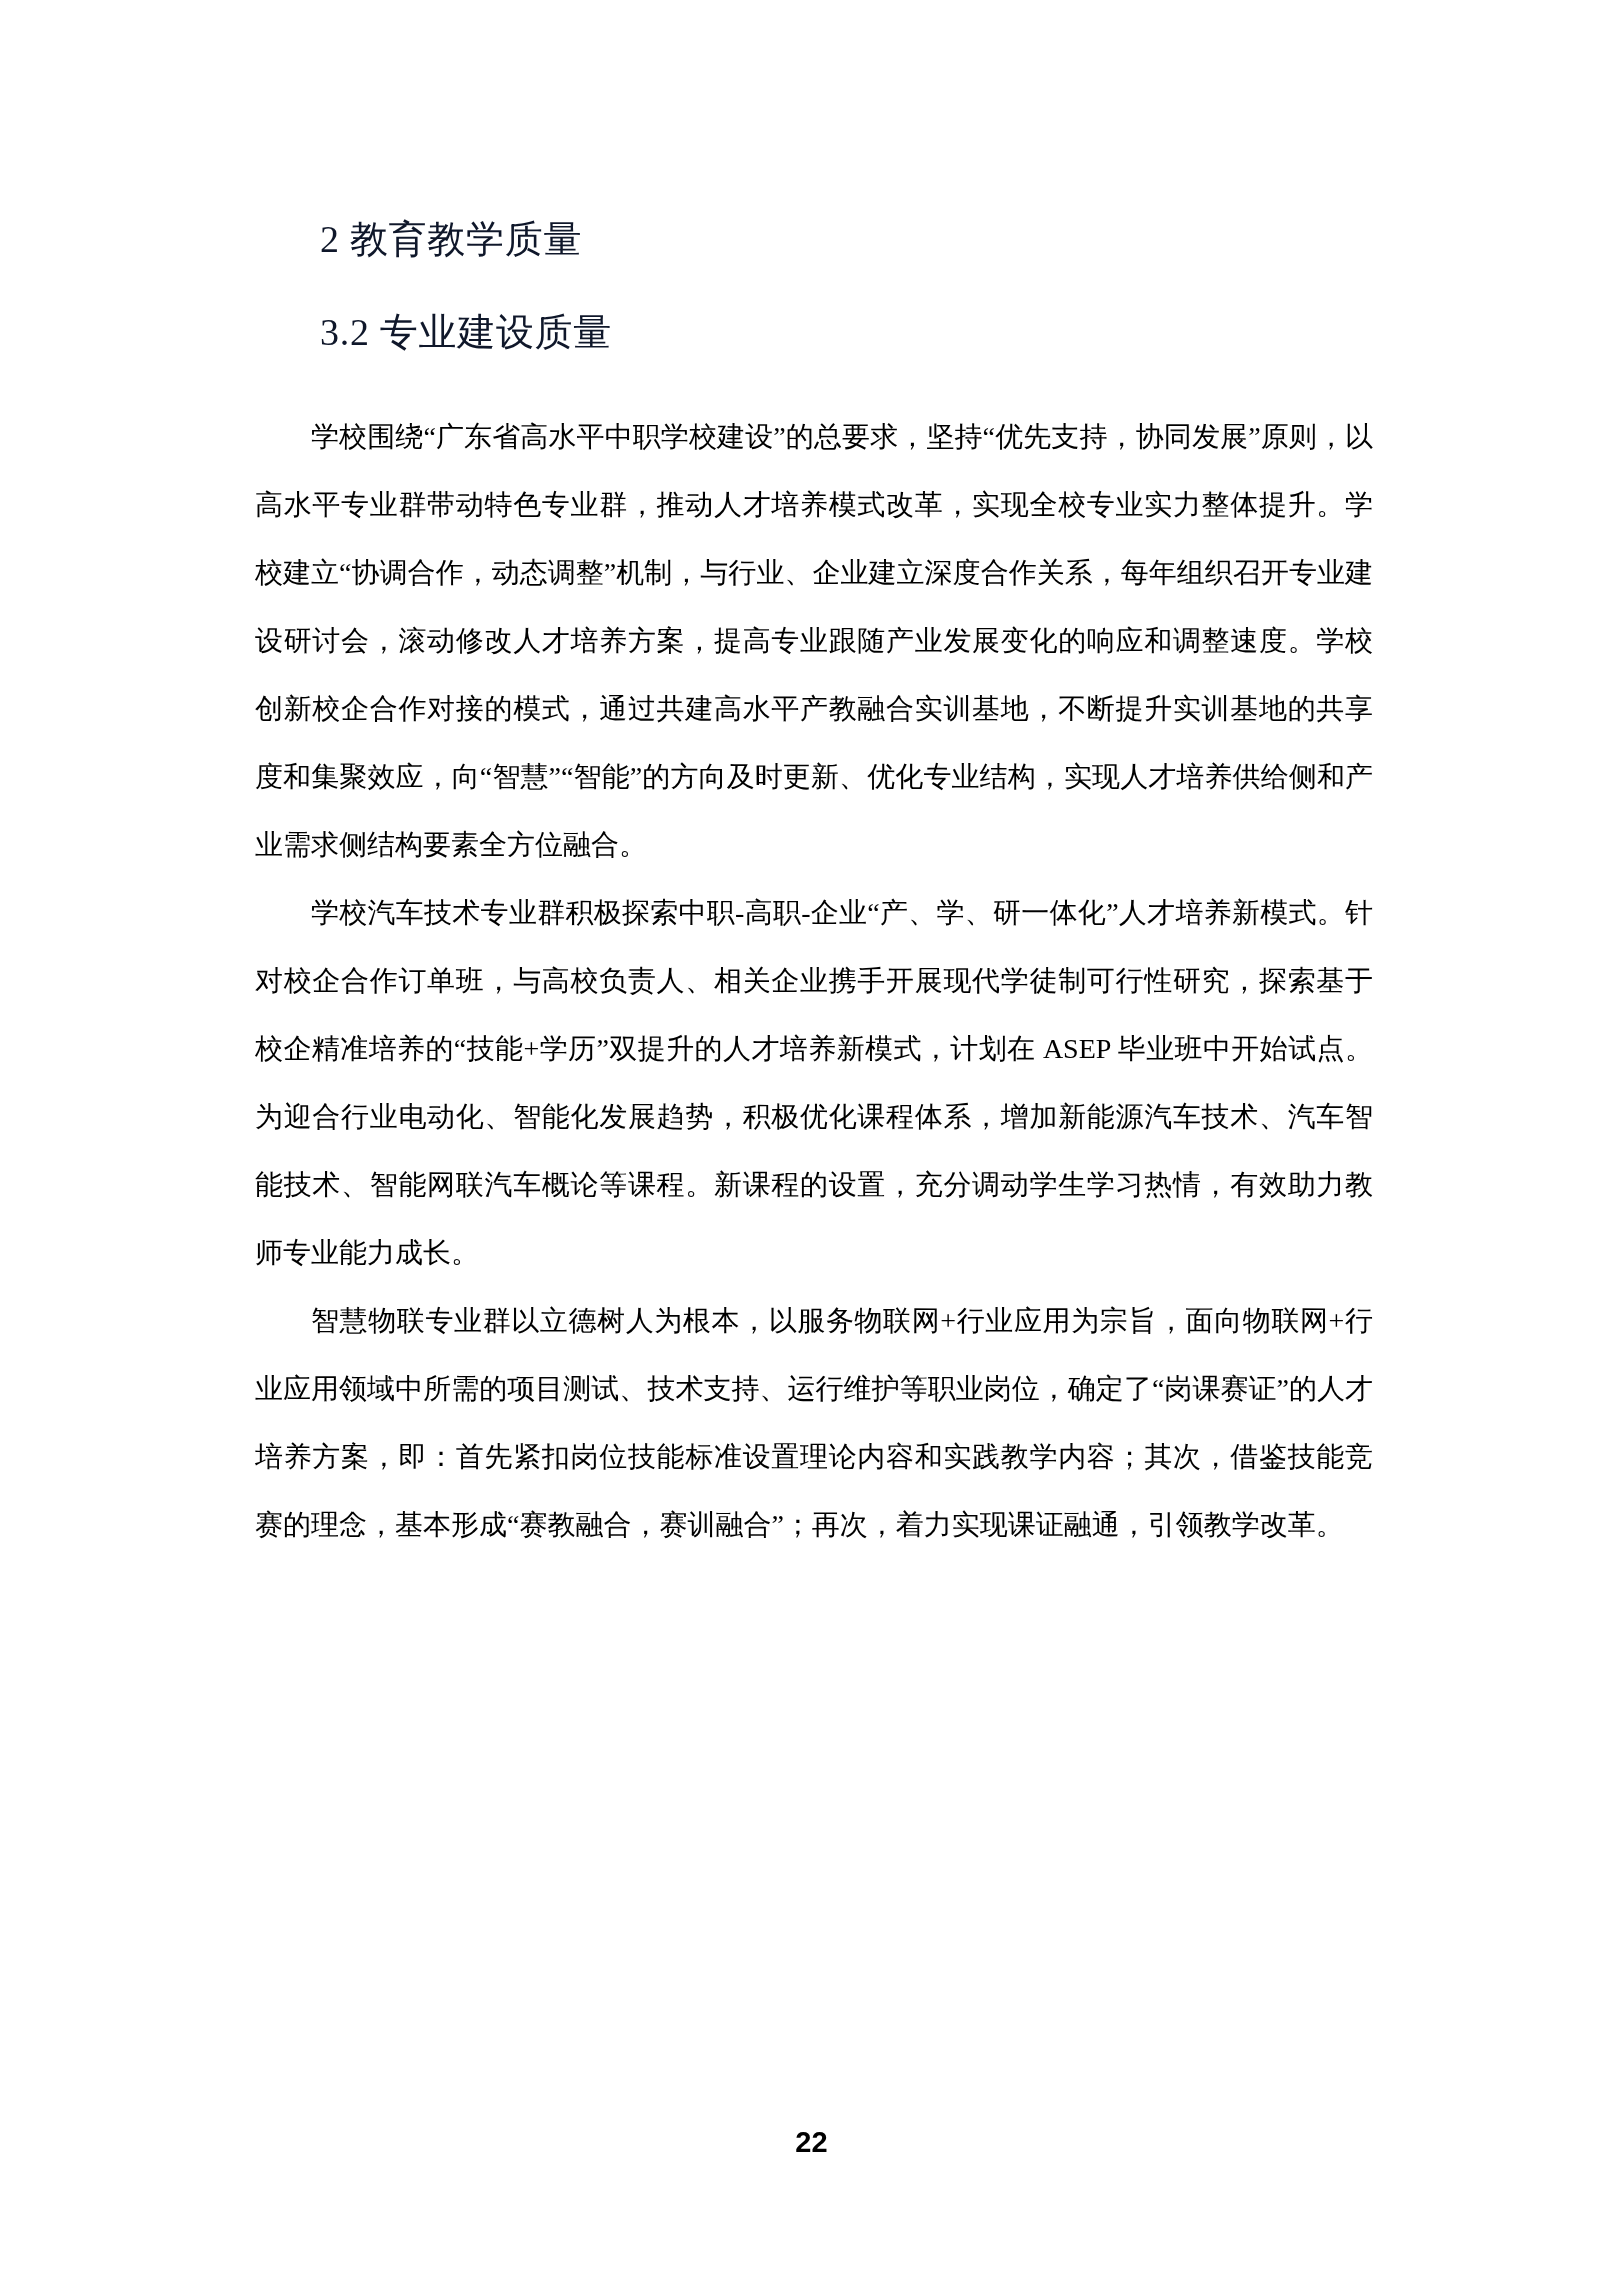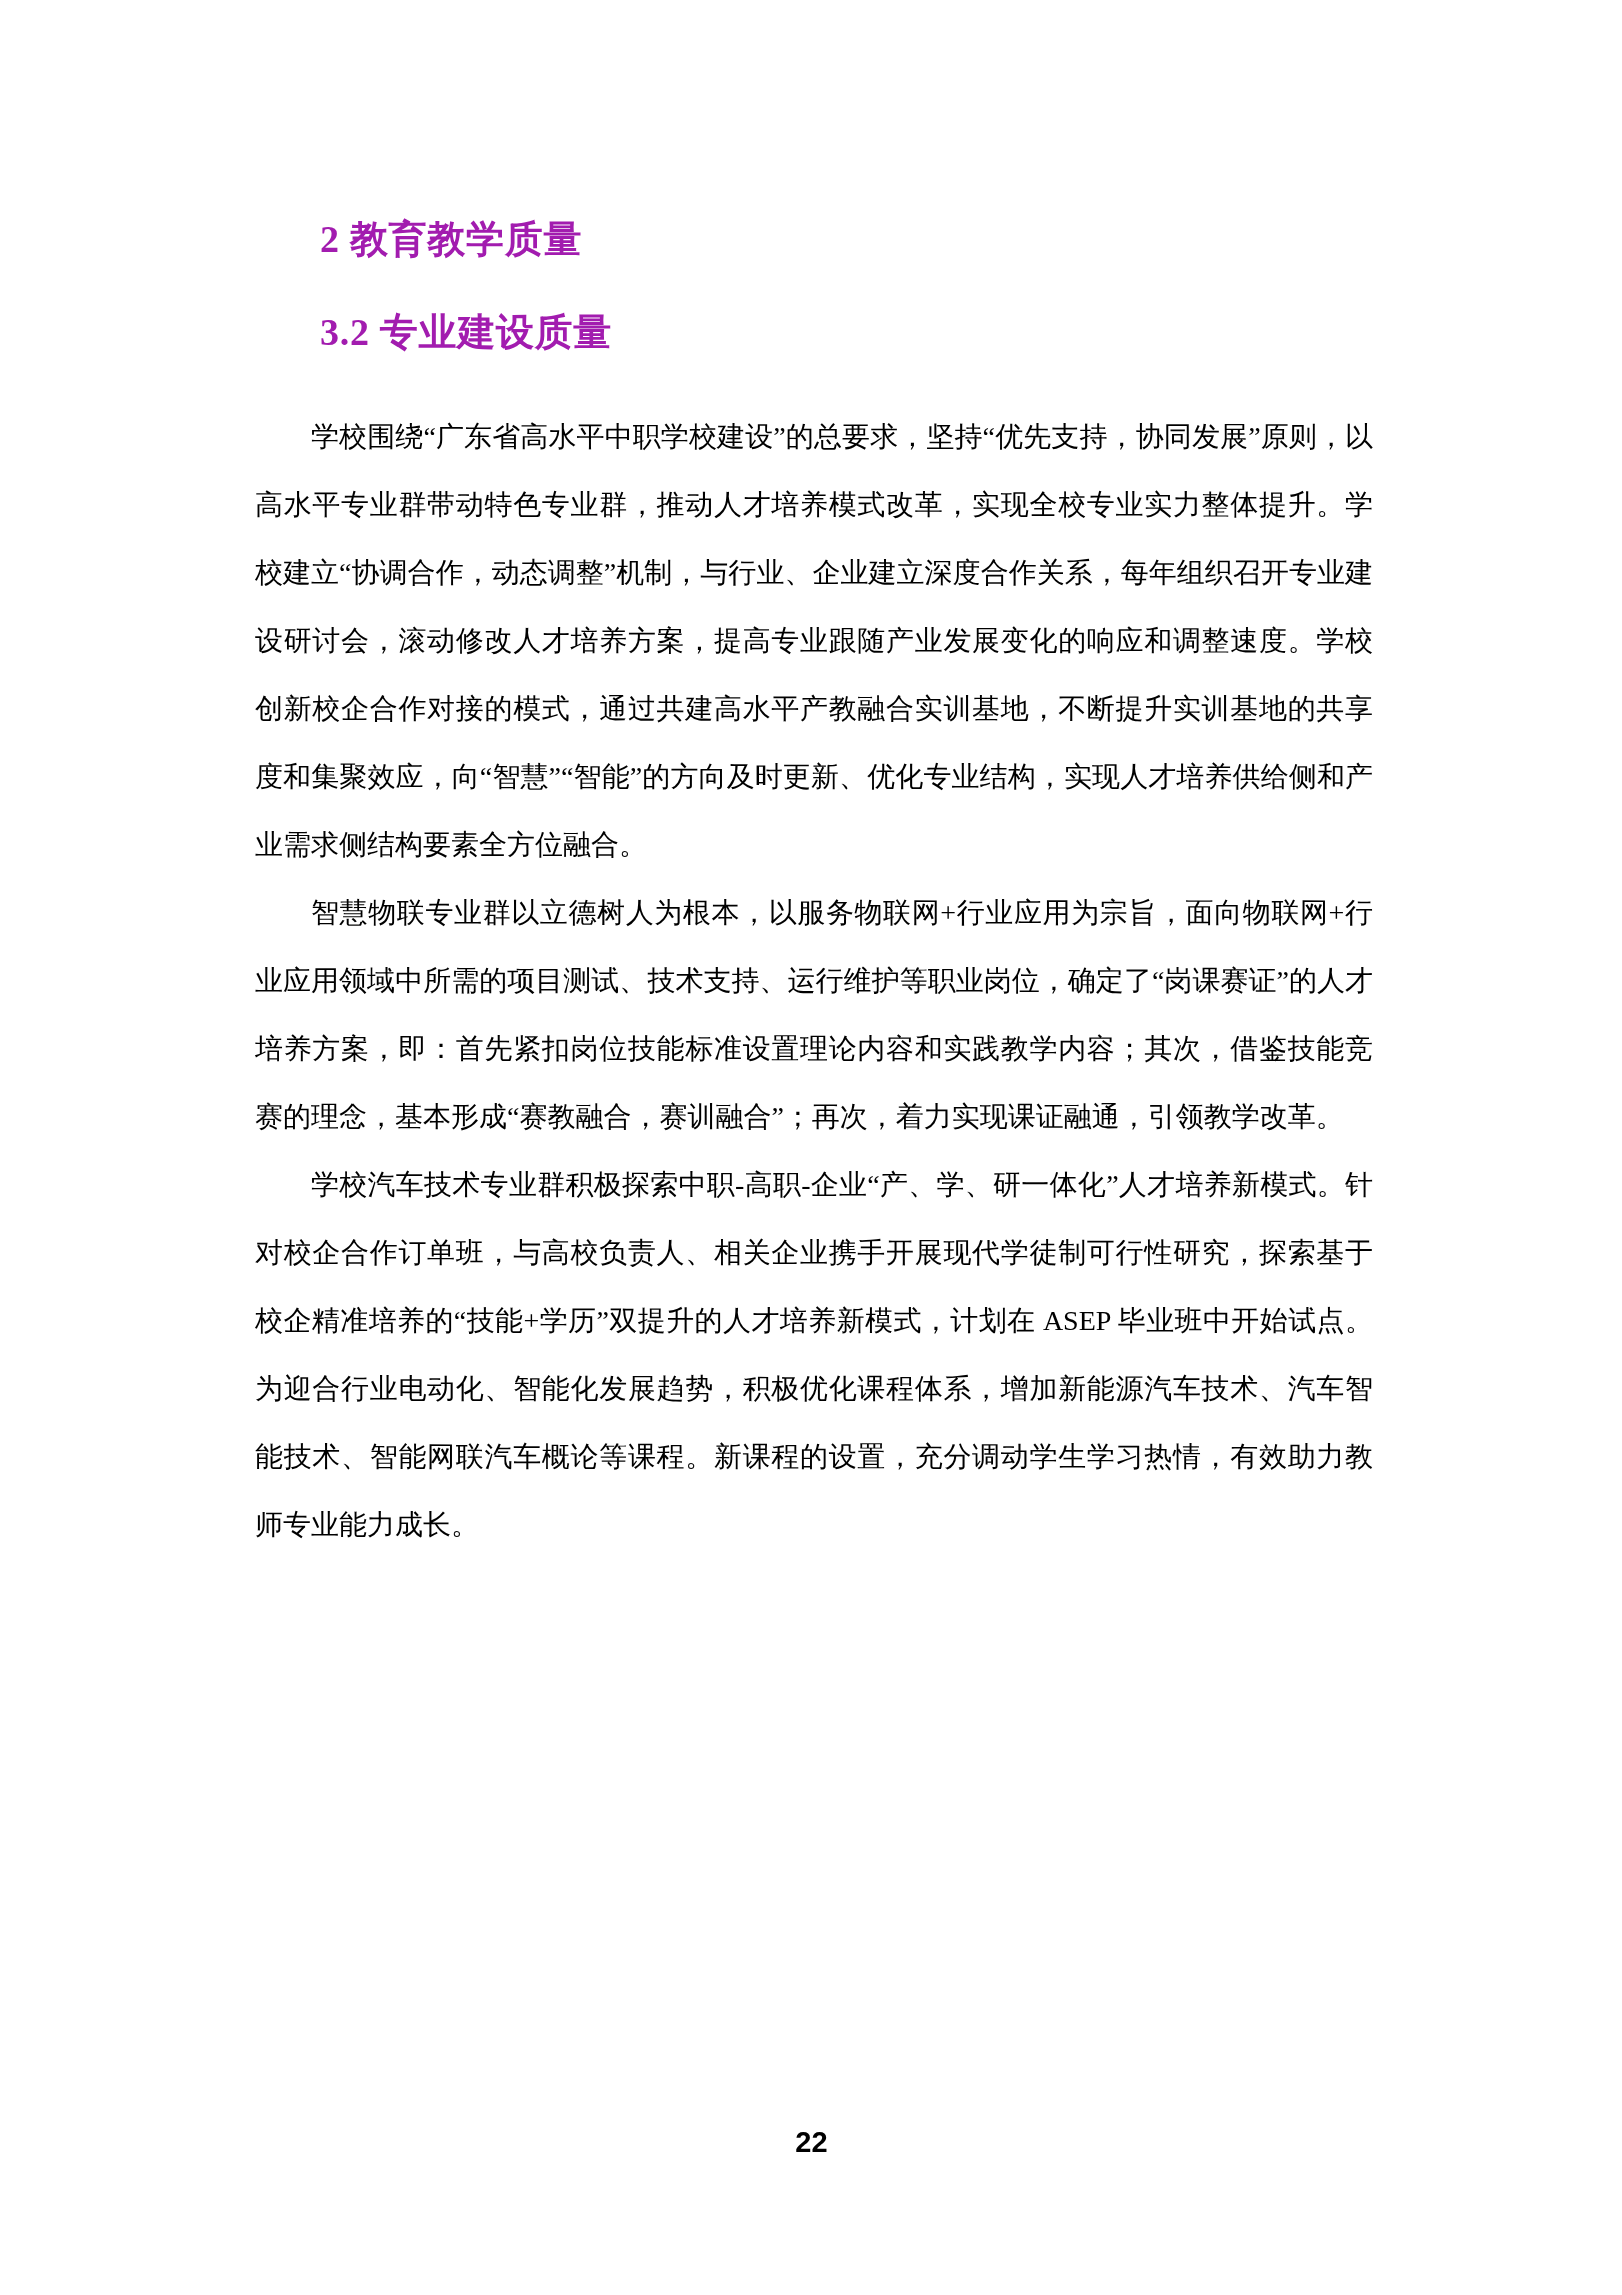--- a/index.html
+++ b/index.html
@@ -16,22 +16,22 @@
     font-family: "Liberation Serif", "DejaVu Serif", serif;
     overflow: hidden;
   }
   .content {
     position: absolute;
     left: 255px;
     top: 196px;
     width: 1118px;
   }
   .heading {
-    font-weight: bold;
-    color: #a21caf;
+    font-weight: normal;
+    color: #0f172a;
     padding-left: 65px;
     font-size: 38px;
     line-height: 38px;
     letter-spacing: 0.7px;
   }
   .heading-1 { margin: 24px 0 0 0; }
   .heading-2 { margin: 55px 0 0 0; }
   .heading-3 { margin: 62px 0 0 0; }
   .body-para {
     margin: 0;
@@ -57,18 +57,18 @@
   }
 </style>
 </head>
 <body>
 
 <div class="page">
   <div class="content">
     <div class="heading heading-1">2 教育教学质量</div>
     <div class="heading heading-2">3.2 专业建设质量</div>
     <p class="body-para first">学校围绕“广东省高水平中职学校建设”的总要求，坚持“优先支持，协同发展”原则，以高水平专业群带动特色专业群，推动人才培养模式改革，实现全校专业实力整体提升。学校建立“协调合作，动态调整”机制，与行业、企业建立深度合作关系，每年组织召开专业建设研讨会，滚动修改人才培养方案，提高专业跟随产业发展变化的响应和调整速度。学校创新校企合作对接的模式，通过共建高水平产教融合实训基地，不断提升实训基地的共享度和集聚效应，向“智慧”“智能”的方向及时更新、优化专业结构，实现人才培养供给侧和产业需求侧结构要素全方位融合。</p>
+    <p class="body-para">学校汽车技术专业群积极探索中职-高职-企业“产、学、研一体化”人才培养新模式。针对校企合作订单班，与高校负责人、相关企业携手开展现代学徒制可行性研究，探索基于校企精准培养的“技能+学历”双提升的人才培养新模式，计划在 ASEP 毕业班中开始试点。为迎合行业电动化、智能化发展趋势，积极优化课程体系，增加新能源汽车技术、汽车智能技术、智能网联汽车概论等课程。新课程的设置，充分调动学生学习热情，有效助力教师专业能力成长。</p>
     <p class="body-para">智慧物联专业群以立德树人为根本，以服务物联网+行业应用为宗旨，面向物联网+行业应用领域中所需的项目测试、技术支持、运行维护等职业岗位，确定了“岗课赛证”的人才培养方案，即：首先紧扣岗位技能标准设置理论内容和实践教学内容；其次，借鉴技能竞赛的理念，基本形成“赛教融合，赛训融合”；再次，着力实现课证融通，引领教学改革。</p>
-    <p class="body-para">学校汽车技术专业群积极探索中职-高职-企业“产、学、研一体化”人才培养新模式。针对校企合作订单班，与高校负责人、相关企业携手开展现代学徒制可行性研究，探索基于校企精准培养的“技能+学历”双提升的人才培养新模式，计划在 ASEP 毕业班中开始试点。为迎合行业电动化、智能化发展趋势，积极优化课程体系，增加新能源汽车技术、汽车智能技术、智能网联汽车概论等课程。新课程的设置，充分调动学生学习热情，有效助力教师专业能力成长。</p>
   </div>
   <div class="page-number">22</div>
 </div>
 
 
 </body></html>

